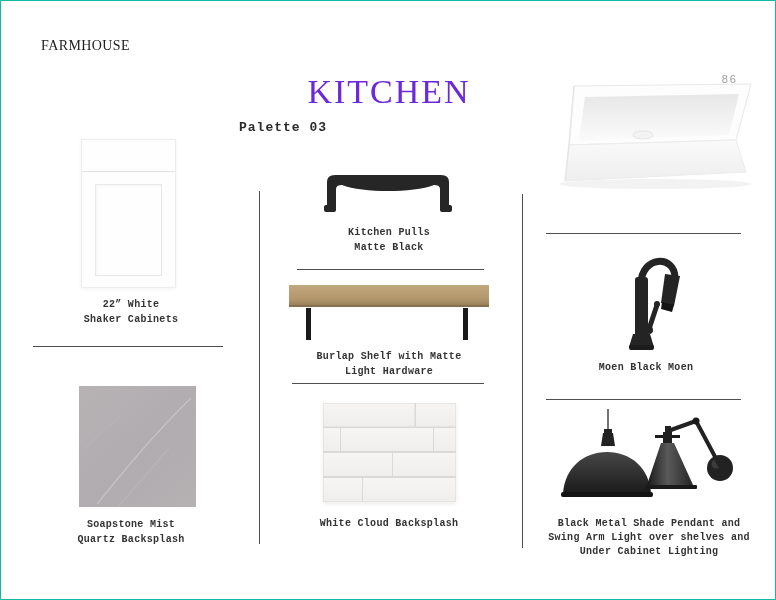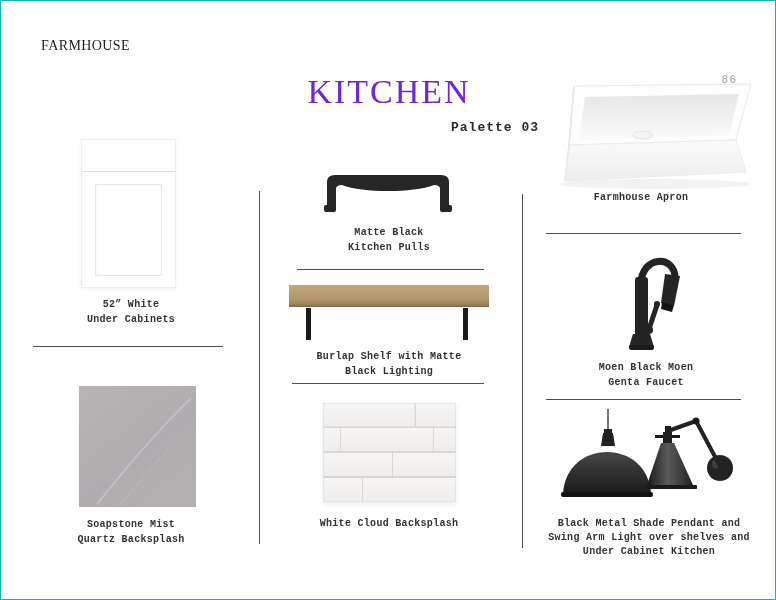--- a/index.html
+++ b/index.html
@@ -16,21 +16,21 @@
   .pagenum{
     position:absolute;right:37px;top:40px;
     font-size:11px;letter-spacing:2px;color:#9c9c9c;margin-top:32px;
   }
   .title-main{
     position:absolute;left:238px;top:72px;width:300px;text-align:center;
     font-family:"Liberation Serif",serif;font-size:34px;letter-spacing:2px;
     color:#6d28d9;
   }
   .title-sub{
-    position:absolute;left:238px;top:119px;width:300px;text-align:right;
+    position:absolute;left:238px;top:119px;width:300px;text-align:left;
     font-family:"Liberation Mono","DejaVu Sans Mono",monospace;
     font-size:13px;font-weight:700;letter-spacing:1px;color:#2b2b2b;
   }
   .label{
     position:absolute;text-align:center;color:#333;
     font-family:"Liberation Mono","DejaVu Sans Mono",monospace;
     font-size:10px;font-weight:700;line-height:14.5px;letter-spacing:.3px;
     white-space:nowrap;
   }
   .hline{position:absolute;height:1px;background:#4f4f4f;}
@@ -88,52 +88,52 @@
   <div class="hline" style="left:291px;top:382px;width:192px;"></div>
   <div class="vline" style="left:521px;top:193px;height:354px;"></div>
   <div class="hline" style="left:545px;top:232px;width:195px;"></div>
   <div class="hline" style="left:545px;top:398px;width:195px;"></div>
 
   <div class="cabinet">
     <div class="cabinet-rail"></div>
     <div class="cabinet-panel"></div>
   </div>
   <div class="label" style="left:30px;top:297px;width:200px;">
-    <div>52” White</div>
-    <div>Under Cabinets</div>
+    <div>22” White</div>
+    <div>Shaker Cabinets</div>
   </div>
 
   <div class="countertop">
     <svg width="117" height="121" viewBox="0 0 117 121">
       <path d="M18,118 C45,85 75,48 112,12" stroke="#c9c6c8" stroke-width="1.6" fill="none" opacity=".8"></path>
       <path d="M40,120 C55,102 68,88 90,62" stroke="#c3c0c2" stroke-width="1" fill="none" opacity=".6"></path>
       <path d="M6,62 C18,50 28,42 42,30" stroke="#bfbcbe" stroke-width="1" fill="none" opacity=".45"></path>
     </svg>
   </div>
   <div class="label" style="left:30px;top:517px;width:200px;">
     <div>Soapstone Mist</div>
     <div>Quartz Backsplash</div>
   </div>
 
   <svg class="abs" style="left:312px;top:164px;" width="150" height="48" viewBox="0 0 150 48">
     <path d="M14,44 L14,17 Q14,10 22,10 L128,10 Q136,10 136,17 L136,44 L127,44 L127,24 Q127,20 121,20 C100,28 50,28 29,20 Q23,20 23,24 L23,44 Z" fill="#262626"></path>
     <rect x="11" y="40" width="12" height="7" rx="2" fill="#262626"></rect>
     <rect x="127" y="40" width="12" height="7" rx="2" fill="#262626"></rect>
   </svg>
   <div class="label" style="left:288px;top:225px;width:200px;">
+    <div>Kitchen Pulls</div>
     <div>Matte Black</div>
-    <div>Kitchen Pulls</div>
   </div>
 
   <div class="shelf-plank"></div>
   <div class="shelf-leg l"></div>
   <div class="shelf-leg r"></div>
   <div class="label" style="left:286px;top:349px;width:204px;">
     <div>Burlap Shelf with Matte</div>
-    <div>Black Lighting</div>
+    <div>Light Hardware</div>
   </div>
 
   <div class="tiles">
     <svg width="133" height="99" viewBox="0 0 133 99">
       <defs>
         <linearGradient id="tg" x1="0" y1="0" x2="0" y2="1">
           <stop offset="0" stop-color="#f6f5f3"></stop>
             <stop offset="1" stop-color="#efeeec"></stop>
         </linearGradient>
       </defs>
@@ -165,37 +165,35 @@
       </linearGradient>
     </defs>
     <ellipse cx="106" cy="107" rx="96" ry="5" fill="rgba(0,0,0,0.05)"></ellipse>
     <polygon points="25,9 202,7 187,63 20,68" fill="#fdfdfd" stroke="#e9e9e9" stroke-width="1"></polygon>
     <polygon points="36,20 190,17 180,58 30,64" fill="url(#basin)"></polygon>
     <ellipse cx="94" cy="58" rx="10" ry="4" fill="#f3f3f3" stroke="#e4e4e4" stroke-width="1"></ellipse>
     <polygon points="20,68 187,63 197,95 16,104" fill="url(#front)" stroke="#ececec" stroke-width="1"></polygon>
     <polyline points="25,9 20,68 16,104" fill="none" stroke="#e6e6e6" stroke-width="1.5"></polyline>
   </svg>
   <div class="label" style="left:540px;top:190px;width:200px;line-height:14px;">
-    <div>Farmhouse Apron</div>
   </div>
 
   <svg class="abs" style="left:598px;top:243px;" width="104" height="112" viewBox="0 0 104 112">
     <path d="M42,40 C42,12 76,10 76,34" fill="none" stroke="#242424" stroke-width="7" stroke-linecap="round"></path>
     <polygon points="66,30 81,32 75,62 62,59" fill="#242424"></polygon>
     <polygon points="63,58 75,61 73,68 62,65" fill="#141414"></polygon>
     <rect x="36" y="33" width="13" height="64" rx="3" fill="#242424"></rect>
     <polygon points="34,90 51,90 55,103 30,103" fill="#242424"></polygon>
     <rect x="30" y="101" width="25" height="5" rx="2" fill="#1c1c1c"></rect>
     <line x1="50" y1="85" x2="58" y2="61" stroke="#242424" stroke-width="5" stroke-linecap="round"></line>
     <circle cx="58" cy="60" r="3" fill="#242424"></circle>
     <circle cx="50" cy="86" r="4" fill="#242424"></circle>
   </svg>
   <div class="label" style="left:540px;top:360px;width:210px;">
     <div>Moen Black Moen</div>
-    <div>Genta Faucet</div>
   </div>
 
   <svg class="abs" style="left:556px;top:406px;" width="100" height="94" viewBox="0 0 100 94">
     <defs>
       <linearGradient id="dome" x1="0" y1="0" x2="0" y2="1">
         <stop offset="0" stop-color="#474747"></stop>
           <stop offset="1" stop-color="#1b1b1b"></stop>
       </linearGradient>
     </defs>
     <line x1="51" y1="2" x2="51" y2="28" stroke="#444" stroke-width="1.5"></line>
@@ -221,16 +219,16 @@
     <rect x="22" y="15" width="6" height="7" fill="#202020"></rect>
     <rect x="12" y="24" width="25" height="3" fill="#1c1c1c"></rect>
     <rect x="20" y="21" width="9" height="12" fill="#202020"></rect>
     <polygon points="18,32 31,32 50,74 4,74" fill="url(#cone)"></polygon>
     <rect x="2" y="74" width="52" height="4" rx="1" fill="#1a1a1a"></rect>
   </svg>
 
   <div class="label" style="left:535px;top:516px;width:226px;line-height:14px;">
     <div>Black Metal Shade Pendant and</div>
     <div>Swing Arm Light over shelves and</div>
-    <div>Under Cabinet Kitchen</div>
+    <div>Under Cabinet Lighting</div>
   </div>
 
 </div>
 
 </body></html>

